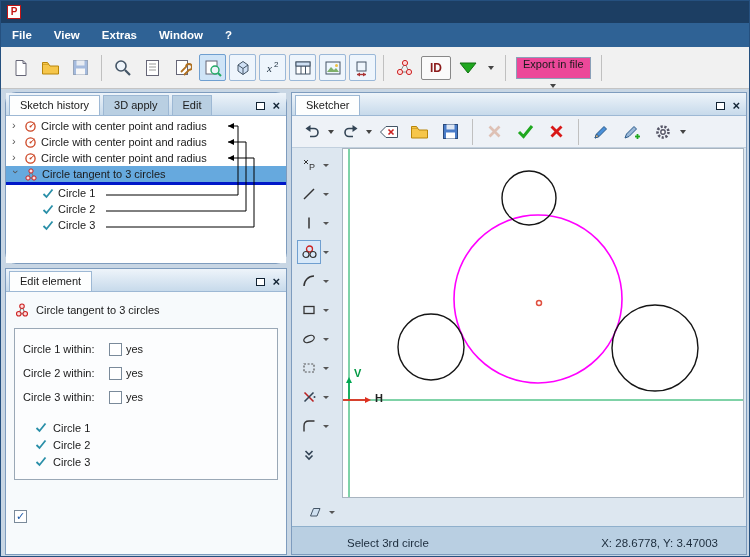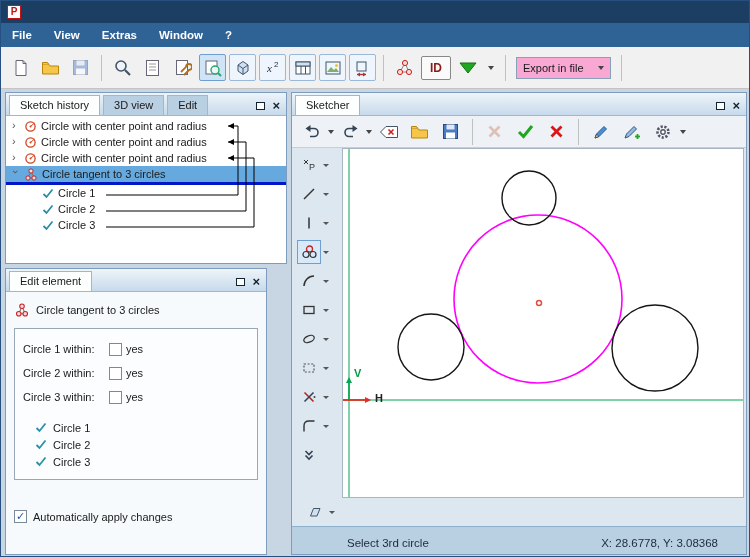--- a/index.html
+++ b/index.html
@@ -13,34 +13,34 @@
   .title-text{white-space:nowrap;overflow:hidden;text-overflow:ellipsis;font-size:11px;}
   .menubar{position:absolute;top:22px;left:0;right:0;height:24px;background:#2f6295;color:#fff;display:flex;align-items:center;font-size:11.5px;}
   .menu-item{padding:5px 11px;cursor:default;font-weight:bold;}
   .toolbar{position:absolute;top:46px;left:0;right:0;height:42px;background:#f1f1f1;border-bottom:1px solid #c4c4c4;display:flex;align-items:center;padding:0 6px;gap:3px;}
   .tbtn{width:27px;height:27px;display:flex;align-items:center;justify-content:center;border:1px solid transparent;border-radius:2px;background:transparent;padding:0;}
   .tbtn.grp{border:1px solid #9ab8d8;background:#eef5fc;}
   .tbtn.pressed{border:1px solid #6f9fd0;background:#cfe4f7;}
   .tbtn.dis{opacity:.45;}
   .tsep{width:1px;height:26px;background:#c0c0c0;margin:0 4px;flex:0 0 auto;}
   .id-btn{font-weight:bold;color:#8b1a1a;font-size:12px;border:1px solid #888;background:#fafafa;width:30px;height:24px;}
-  .combo{display:flex;align-items:center;height:22px;border:1px solid #8aa0b8;background:#f9a8d4;padding:0 6px;gap:14px;margin:0 3px;}
+  .combo{display:flex;align-items:center;height:22px;border:1px solid #8aa0b8;background:#ec4899;padding:0 6px;gap:14px;margin:0 3px;flex-direction:column;}
   .caret{width:0;height:0;border-left:3.5px solid transparent;border-right:3.5px solid transparent;border-top:4px solid #444;display:inline-block;}
 
   
   .panel{position:absolute;background:#f7fafc;border:1px solid #7e9cbe;display:flex;flex-direction:column;}
   .phead{height:23px;background:linear-gradient(#eef4fa,#c7daeb);display:flex;align-items:flex-end;border-bottom:1px solid #9db8d4;flex:0 0 auto;}
   .ptab{font-size:11px;padding:3px 10px 4px;border:1px solid #9db8d4;border-bottom:none;background:#b9cfe2;margin-left:3px;white-space:nowrap;}
   .ptab.active{background:#fdfefe;}
   .pbtns{margin-left:auto;display:flex;align-items:center;gap:7px;padding:0 6px 5px;}
   .pbtn-max{width:9px;height:8px;border:1px solid #123;background:#fff;}
   .pbtn-close{font-size:13px;line-height:9px;color:#123;font-weight:bold;}
 
-  .p-history{left:4px;top:91px;width:282px;height:172px;}
-  .p-edit{left:4px;top:267px;width:262px;height:287px;}
+  .p-history{left:4px;top:91px;width:282px;height:172px;border-radius:11px;}
+  .p-edit{left:4px;top:267px;width:282px;height:287px;}
   .p-sketcher{left:290px;top:91px;width:456px;height:463px;}
 
   
   .tree{position:relative;flex:1;background:#fff;overflow:hidden;padding-top:2px;}
   .trow{height:16px;display:flex;align-items:center;gap:4px;padding-left:6px;white-space:nowrap;}
   .trow .chev{color:#555;font-size:11px;width:8px;display:inline-block;transform:translateY(-1px);}
   .trow .chev.open{transform:rotate(90deg);}
   .trow.sel{background:#66a9de;}
   .tchild{padding-left:36px;}
   .ins-line{height:3px;background:#0018c8;margin:0;}
@@ -197,21 +197,21 @@
     <div class="combo">
       <span>Export in file</span>
       <span class="caret"></span>
     </div>
     <span class="tsep"></span>
   </div>
 
   <section class="panel p-history">
     <div class="phead">
       <span class="ptab active">Sketch history</span>
-      <span class="ptab">3D view</span>
+      <span class="ptab">3D apply</span>
       <span class="ptab">Edit</span>
       <span class="pbtns">
         <span class="pbtn-max"></span>
         <span class="pbtn-close">×</span>
       </span>
     </div>
     <div class="tree">
       <div class="trow">
         <span class="chev">›</span>
         <svg class="ticon" width="13" height="13" viewBox="0 0 13 13">
@@ -335,21 +335,20 @@
           <div class="elist-item">
             <svg width="12" height="11" viewBox="0 0 12 11">
                 <polyline points="1.5,6 4.5,9 10.5,1.5" fill="none" stroke="#2a8fa8" stroke-width="1.8"></polyline>
               </svg>
             <span>Circle 3</span>
           </div>
         </div>
       </div>
       <div class="autorow">
         <span class="cb">✓</span>
-        <span>Automatically apply changes</span>
       </div>
     </div>
   </section>
 
   <section class="panel p-sketcher">
     <div class="phead">
       <span class="ptab active">Sketcher</span>
       <span class="pbtns">
         <span class="pbtn-max"></span>
         <span class="pbtn-close">×</span>
@@ -555,17 +554,17 @@
             <svg width="16" height="14" viewBox="0 0 16 14">
               <path d="M3.5 11 L6.5 3.5 H13 L10 11 z" fill="#cfe0f0" stroke="#456"></path>
             </svg>
           </button>
         <span class="tcaret"></span>
       </div>
     </div>
 
     <div class="sk-status">
       <span>Select 3rd circle</span>
-      <span>X: 28.6778, Y: 3.08368</span>
+      <span>X: 28.6778, Y: 3.47003</span>
     </div>
   </section>
 
 </div>
 
 </body></html>

